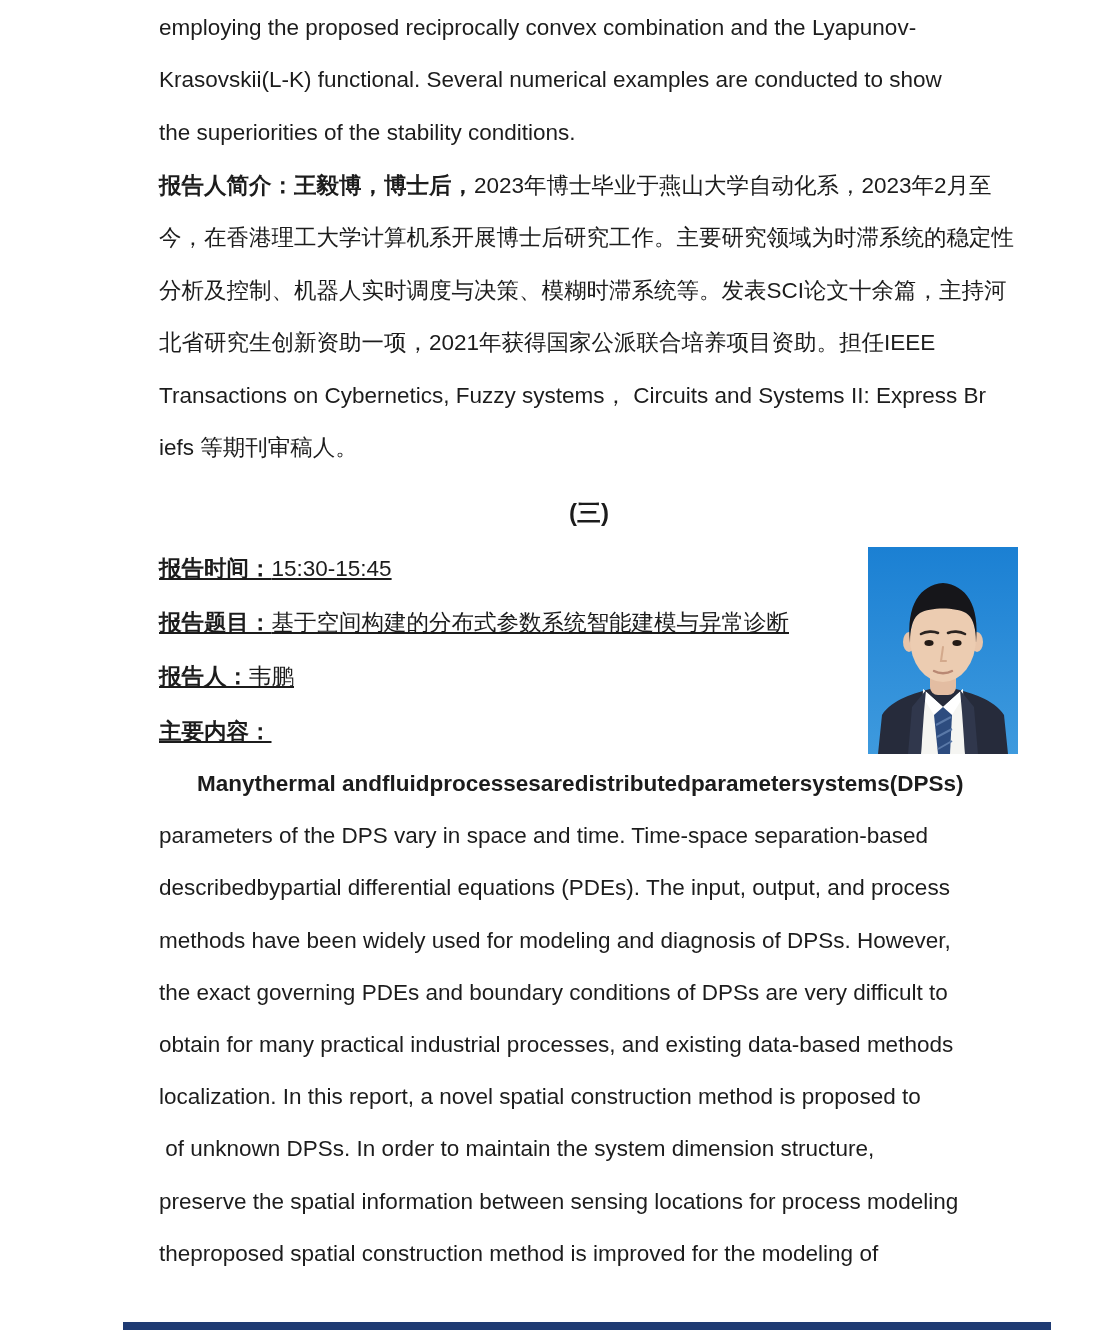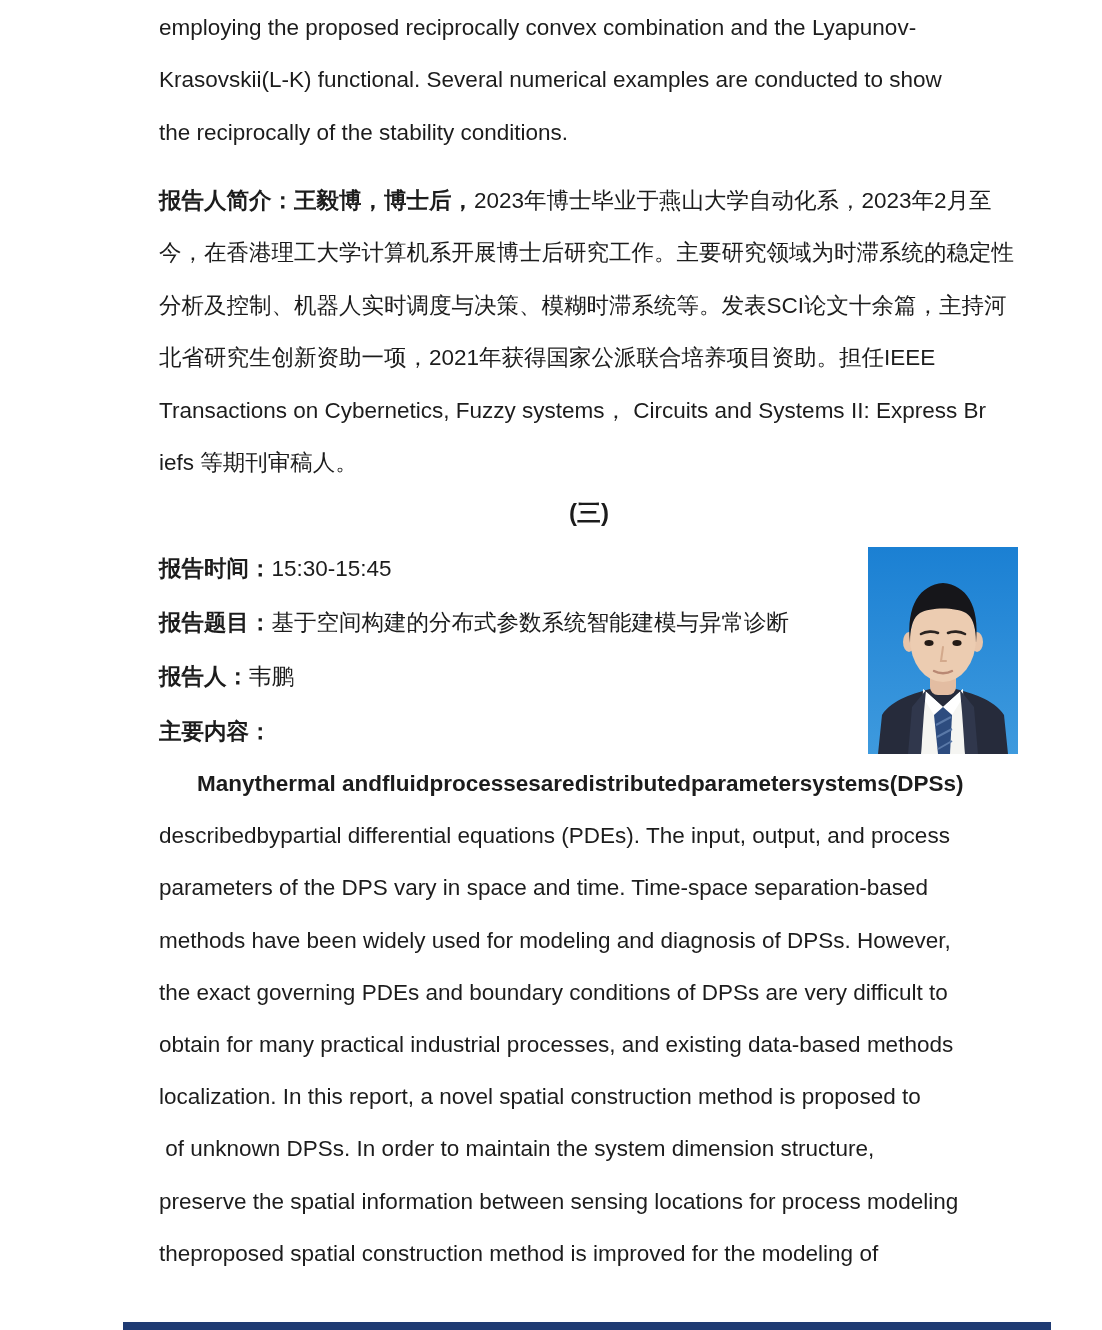--- a/index.html
+++ b/index.html
@@ -18,29 +18,29 @@
     position: absolute;
     left: 121px;
     width: 880px;
   }
   .line {
     line-height: 52.4px;
     white-space: pre;
   }
   .b { font-weight: 700; }
   .intro      { top: 2px; }
-  .bio        { top: 175px; }
+  .bio        { top: 160px; }
   .heading-wrap {
     top: 487px;
     left: 0;
     width: 1102px;
     text-align: center;
   }
   .heading-wrap .line { font-size: 24px; }
-  .talk       { top: 542px; }
+  .talk       { top: 542px; text-decoration: underline; }
   .talk .line { line-height: 54.2px; }
   .abstract   { top: 758px; }
   .abstract .line { line-height: 52.2px; }
   .abstract .indent { padding-left: 38px; font-weight: bold; }
   .photo-frame {
     position: absolute;
     left: 830px;
     top: 547px;
     width: 150px;
     height: 207px;
@@ -57,21 +57,21 @@
   }
 </style>
 </head>
 <body>
 
 <div class="page">
 
   <div class="textcol intro">
     <div class="line">employing the proposed reciprocally convex combination and the Lyapunov-</div>
     <div class="line">Krasovskii(L-K) functional. Several numerical examples are conducted to show</div>
-    <div class="line">the reciprocally of the stability conditions.</div>
+    <div class="line">the superiorities of the stability conditions.</div>
   </div>
 
   <div class="textcol bio">
     <div class="line"><span class="b">报告人简介：王毅博，博士后，</span><span>2023年博士毕业于燕山大学自动化系，2023年2月至</span></div>
     <div class="line">今，在香港理工大学计算机系开展博士后研究工作。主要研究领域为时滞系统的稳定性</div>
     <div class="line">分析及控制、机器人实时调度与决策、模糊时滞系统等。发表SCI论文十余篇，主持河</div>
     <div class="line">北省研究生创新资助一项，2021年获得国家公派联合培养项目资助。担任IEEE</div>
     <div class="line">Transactions on Cybernetics, Fuzzy systems， Circuits and Systems II: Express Br</div>
     <div class="line">iefs 等期刊审稿人。</div>
   </div>
@@ -127,22 +127,22 @@
       <ellipse cx="89" cy="96" rx="4.6" ry="3" fill="#231a15"></ellipse>
 
       <path d="M75,100 L73,114 L78,114" stroke="#d3a98c" stroke-width="2" fill="none" stroke-linecap="round"></path>
 
       <path d="M66,124 C71,127 79,127 84,124" stroke="#b98873" stroke-width="2.4" fill="none" stroke-linecap="round"></path>
     </svg>
   </div>
 
   <div class="textcol abstract">
     <div class="line indent">Manythermal andfluidprocessesaredistributedparametersystems(DPSs)</div>
+    <div class="line">parameters of the DPS vary in space and time. Time-space separation-based</div>
     <div class="line">describedbypartial differential equations (PDEs). The input, output, and process</div>
-    <div class="line">parameters of the DPS vary in space and time. Time-space separation-based</div>
     <div class="line">methods have been widely used for modeling and diagnosis of DPSs. However,</div>
     <div class="line">the exact governing PDEs and boundary conditions of DPSs are very difficult to</div>
     <div class="line">obtain for many practical industrial processes, and existing data-based methods</div>
     <div class="line">localization. In this report, a novel spatial construction method is proposed to</div>
     <div class="line"> of unknown DPSs. In order to maintain the system dimension structure,</div>
     <div class="line">preserve the spatial information between sensing locations for process modeling</div>
     <div class="line">theproposed spatial construction method is improved for the modeling of</div>
   </div>
 
   <div class="bottom-bar"></div>

